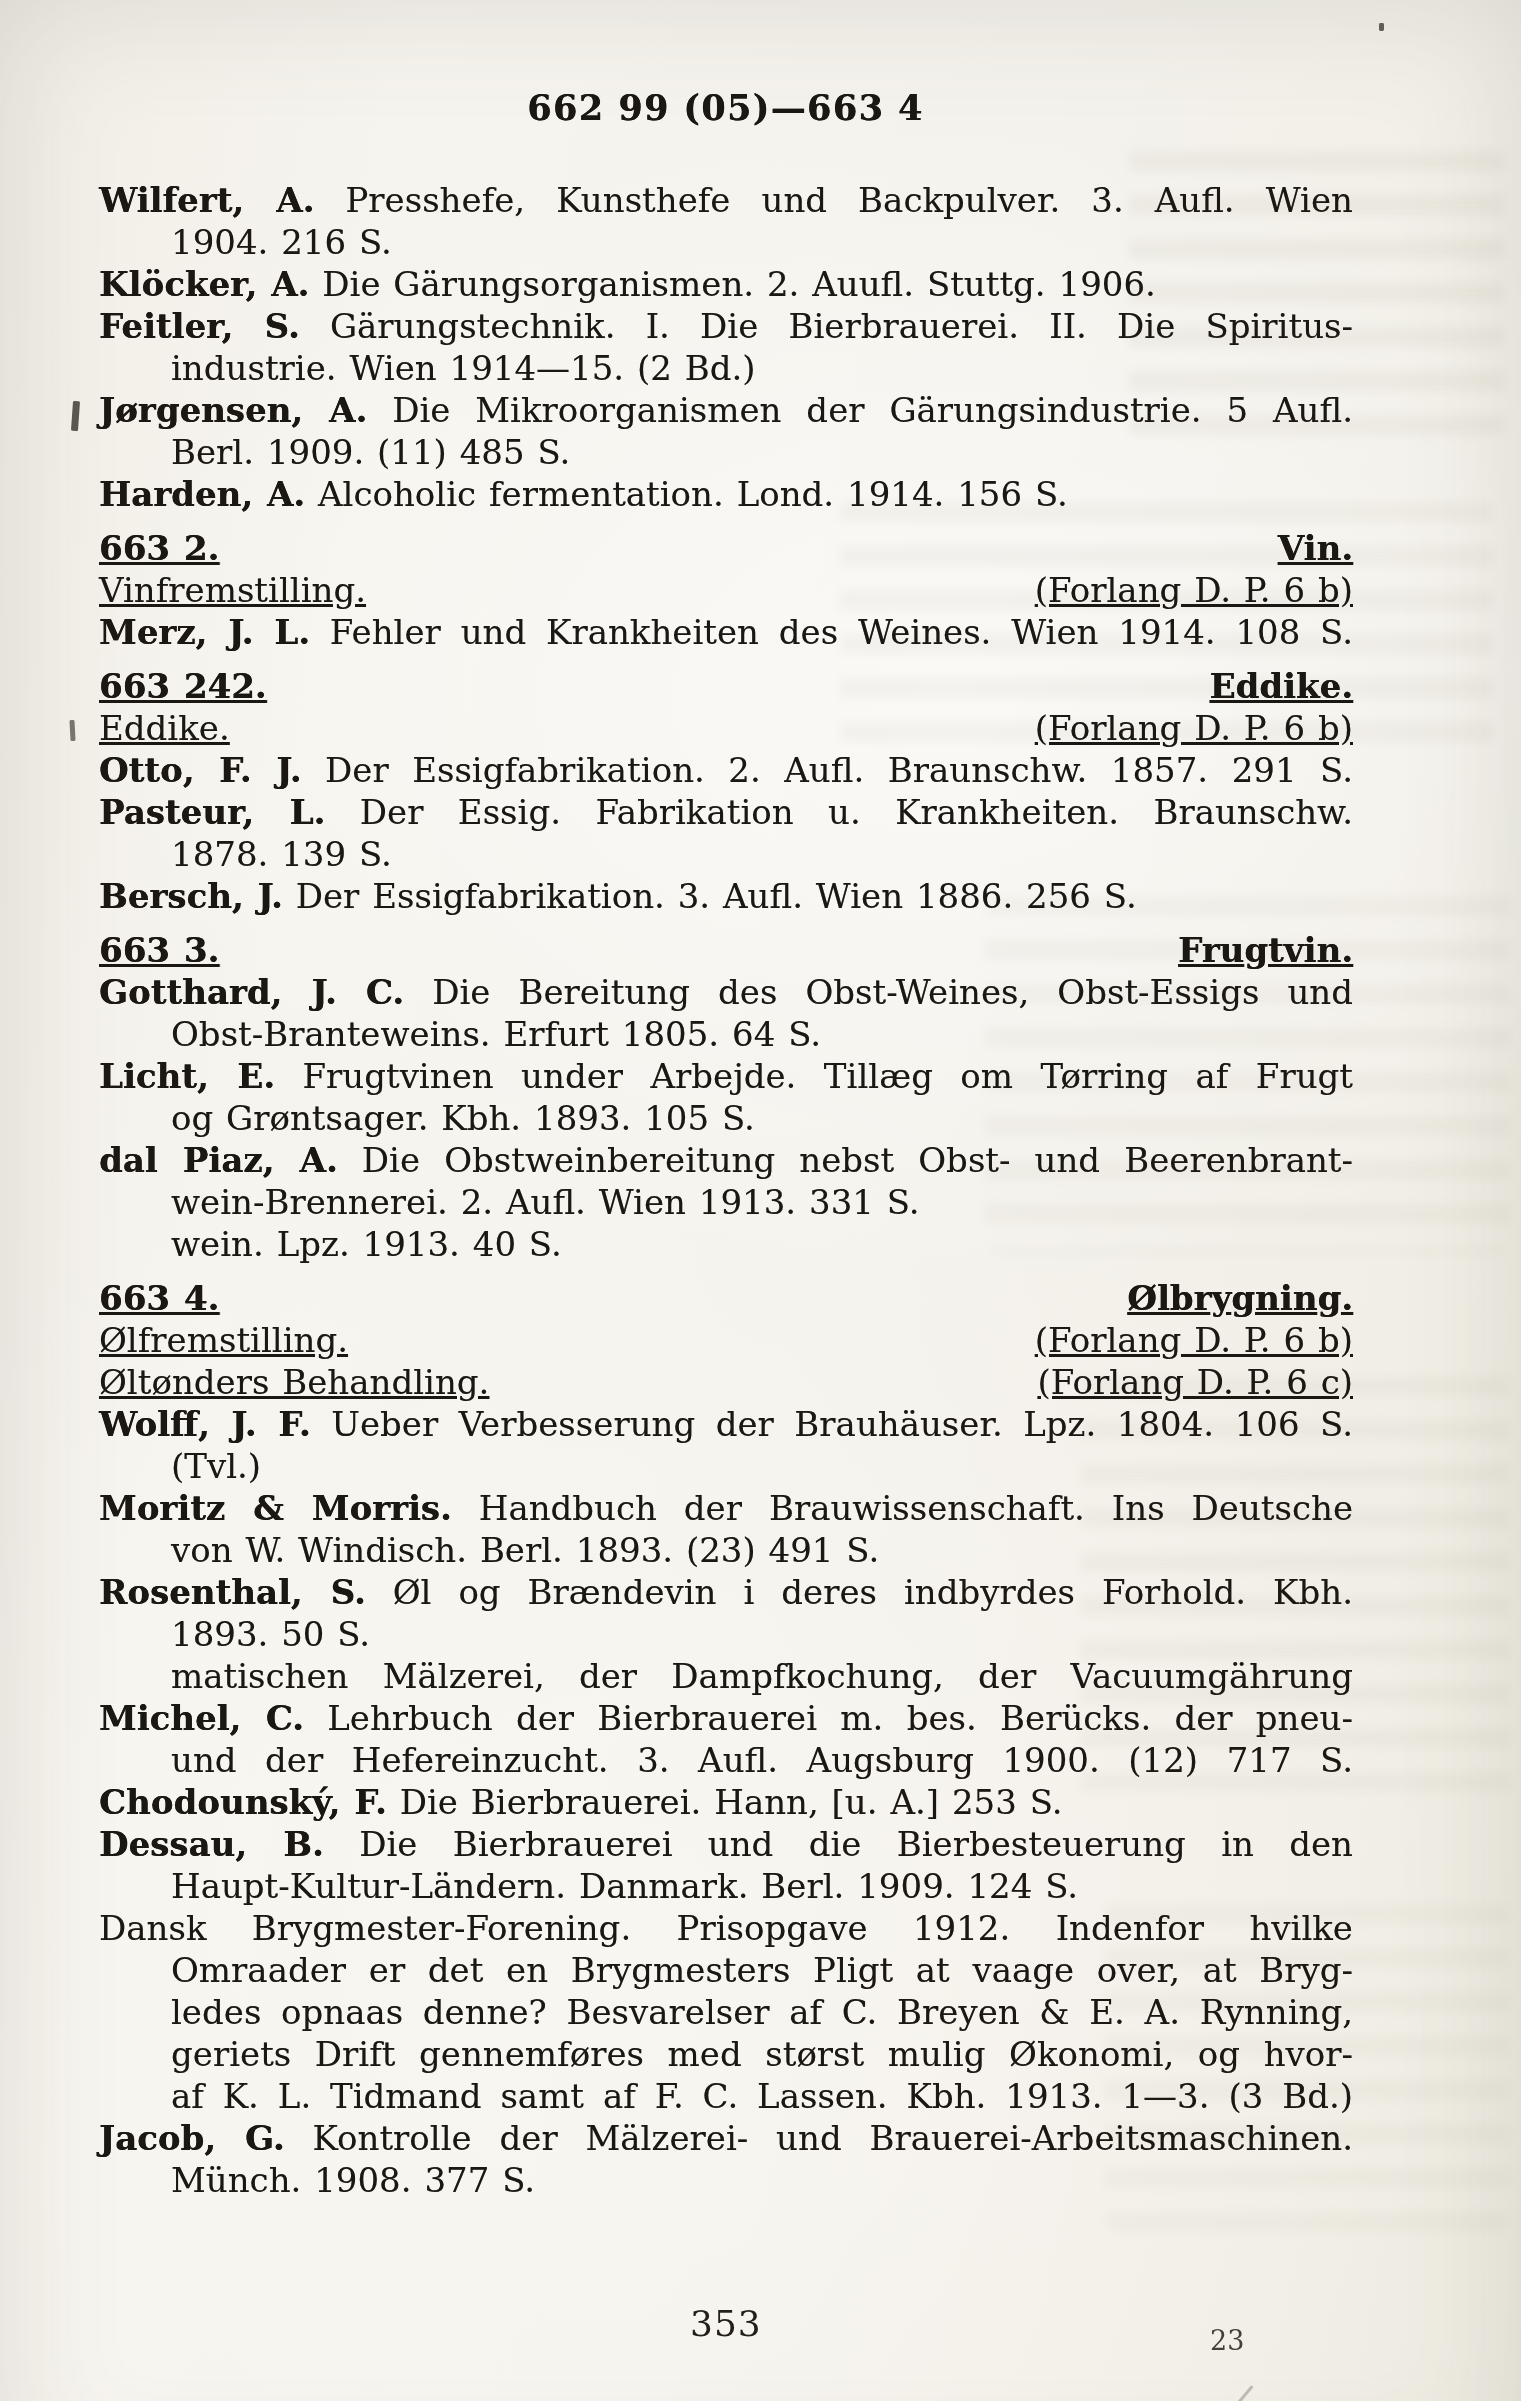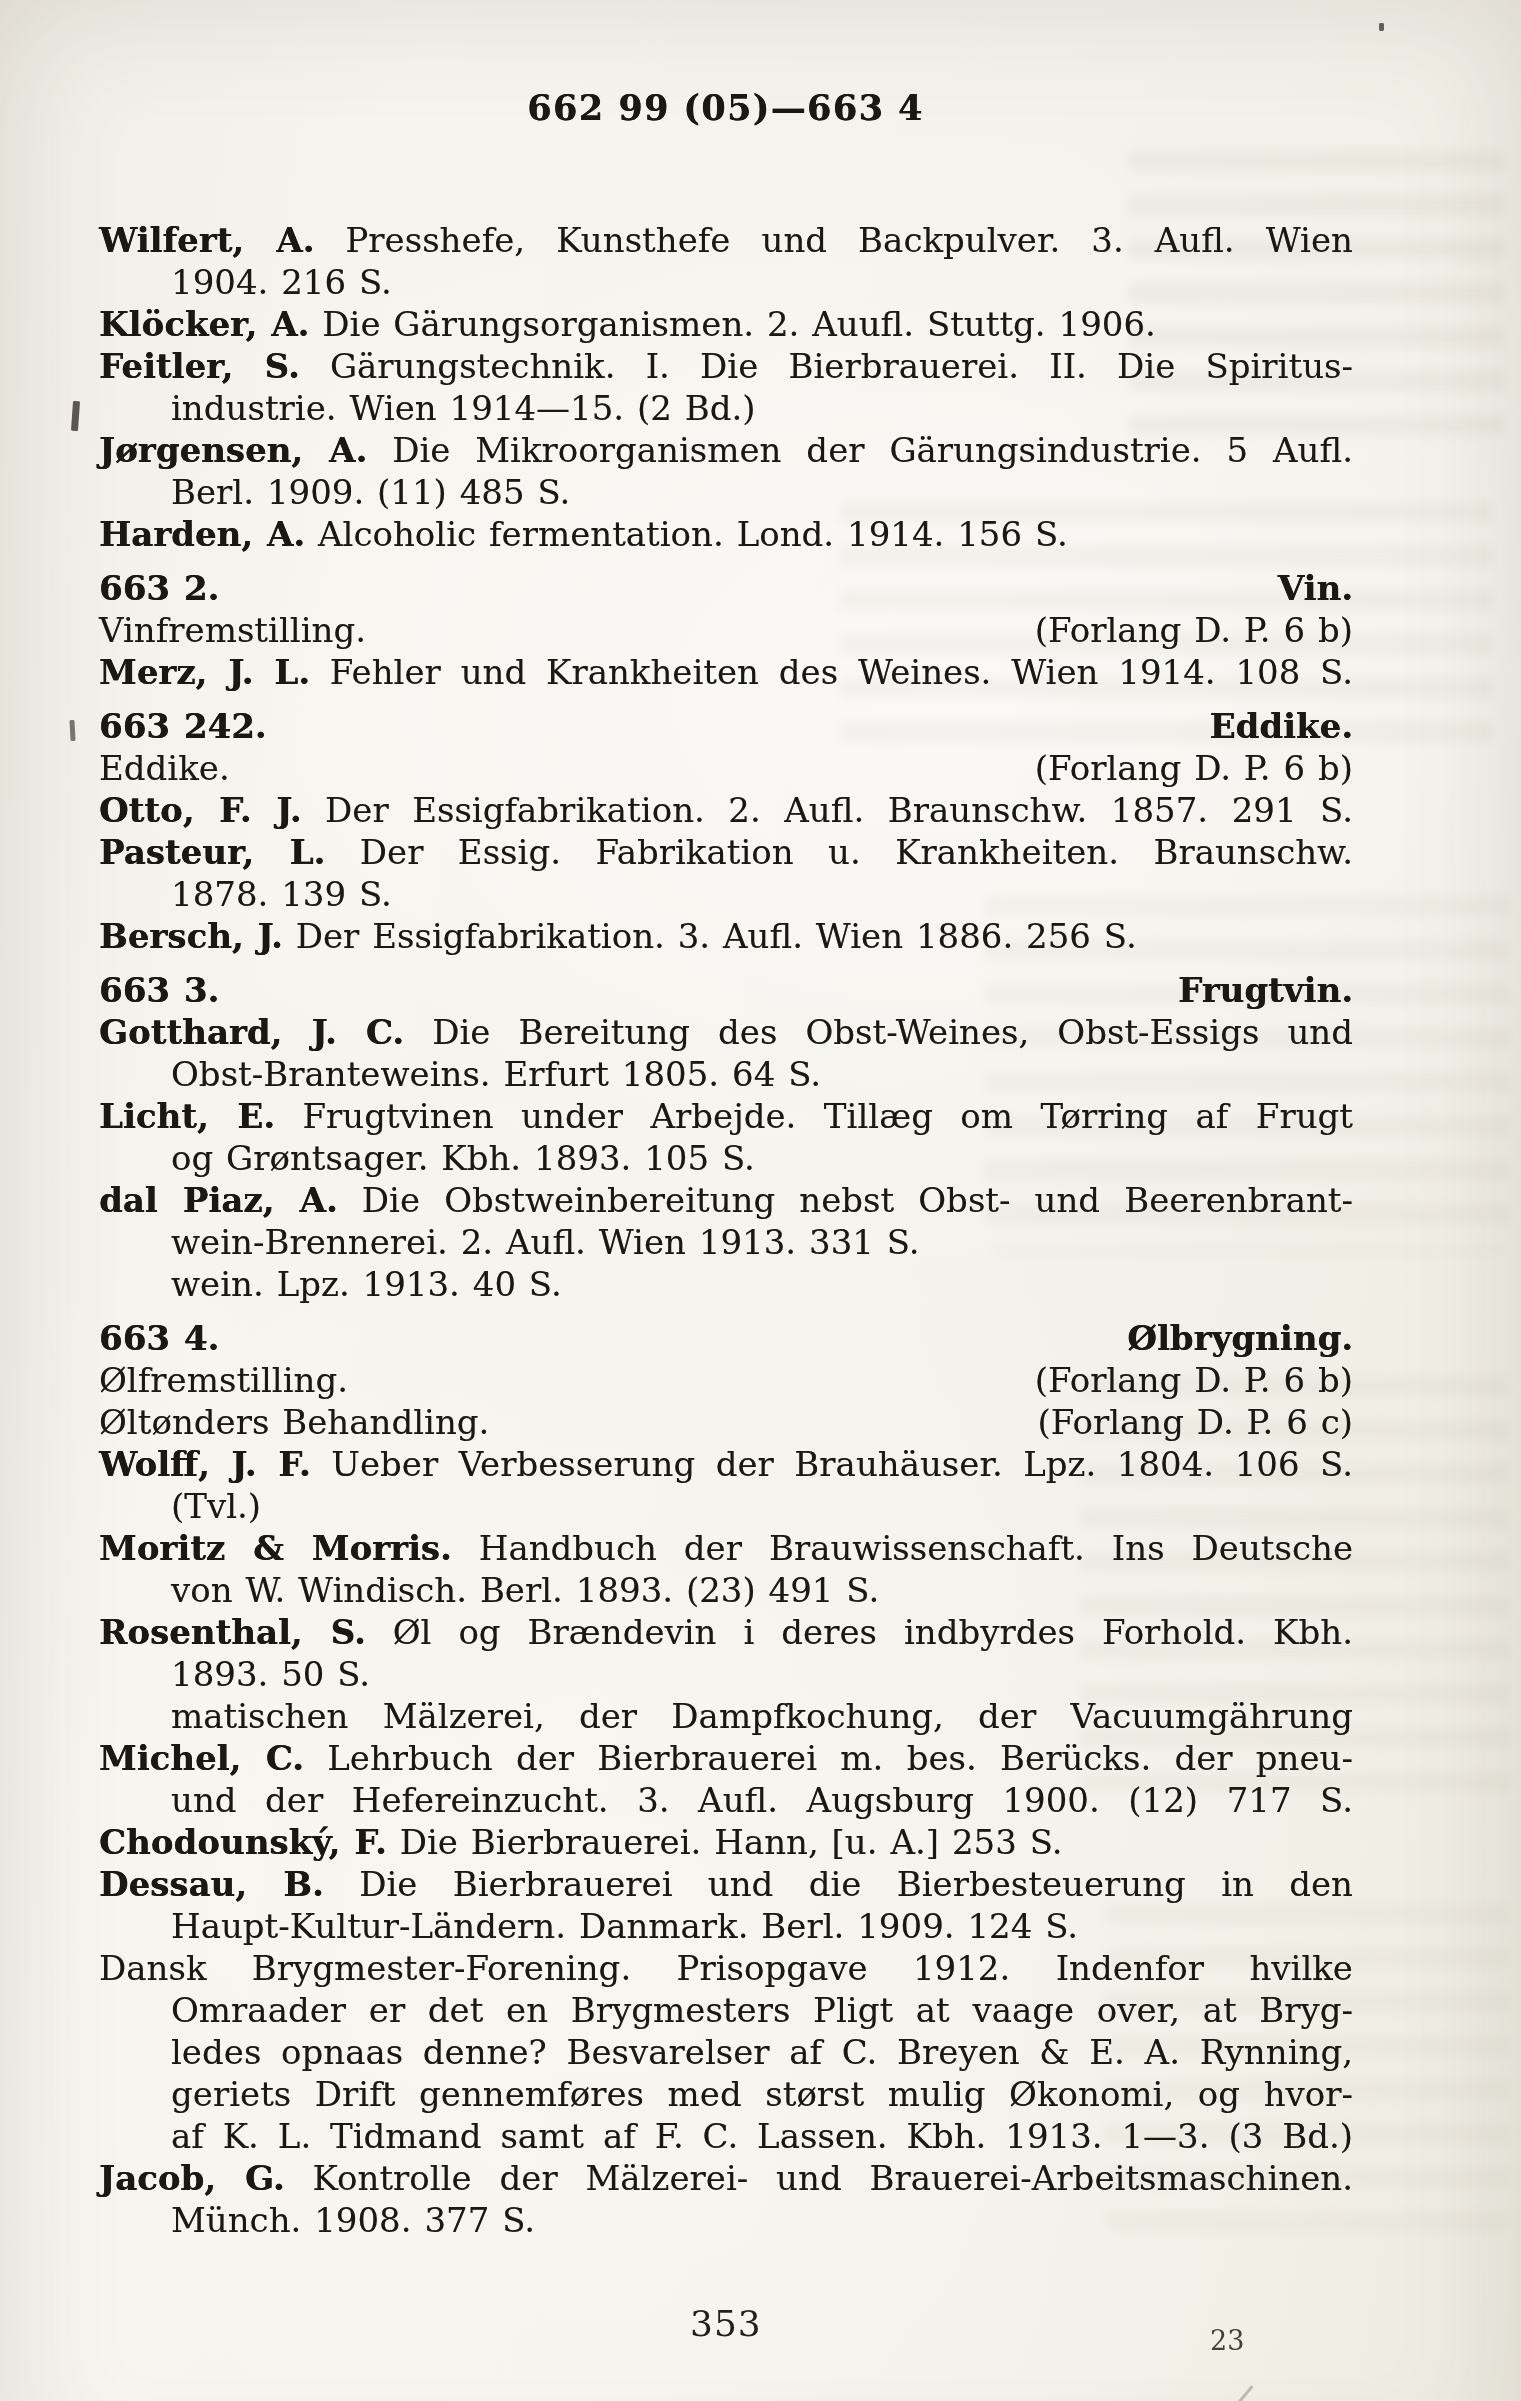--- a/index.html
+++ b/index.html
@@ -44,27 +44,26 @@
     white-space: nowrap;
   }
 
   .content {
     position: absolute;
     left: 99px; top: 179px; width: 1254px;
     font-size: 34px;
     line-height: 42px;
     word-spacing: 0.06em;
     text-shadow: 0 0 0.5px rgba(24,20,15,0.38);
-    margin-top: 40px;
   }
   .line { min-height: 42px; }
   .just { text-align: justify; text-align-last: justify; }
   .cont { padding-left: 72px; }
   .author { font-weight: 700; text-shadow: 0.3px 0 0 currentColor; }
-  .row { display: flex; justify-content: space-between; align-items: flex-end; }
+  .row { display: flex; justify-content: space-between; align-items: flex-end; text-decoration: underline; }
   .section { font-weight: 700; margin-top: 12px; font-size: 34px; text-shadow: 0.3px 0 0 currentColor; }
 
   .page-number {
     position: absolute; top: 2303px; left: 690px;
     font-size: 36px; letter-spacing: 1px;
     color: #231e17;
   }
   .signature-mark {
     position: absolute; top: 2325px; left: 1210px;
     font-size: 27px; color: #332d24; opacity: 0.9;

